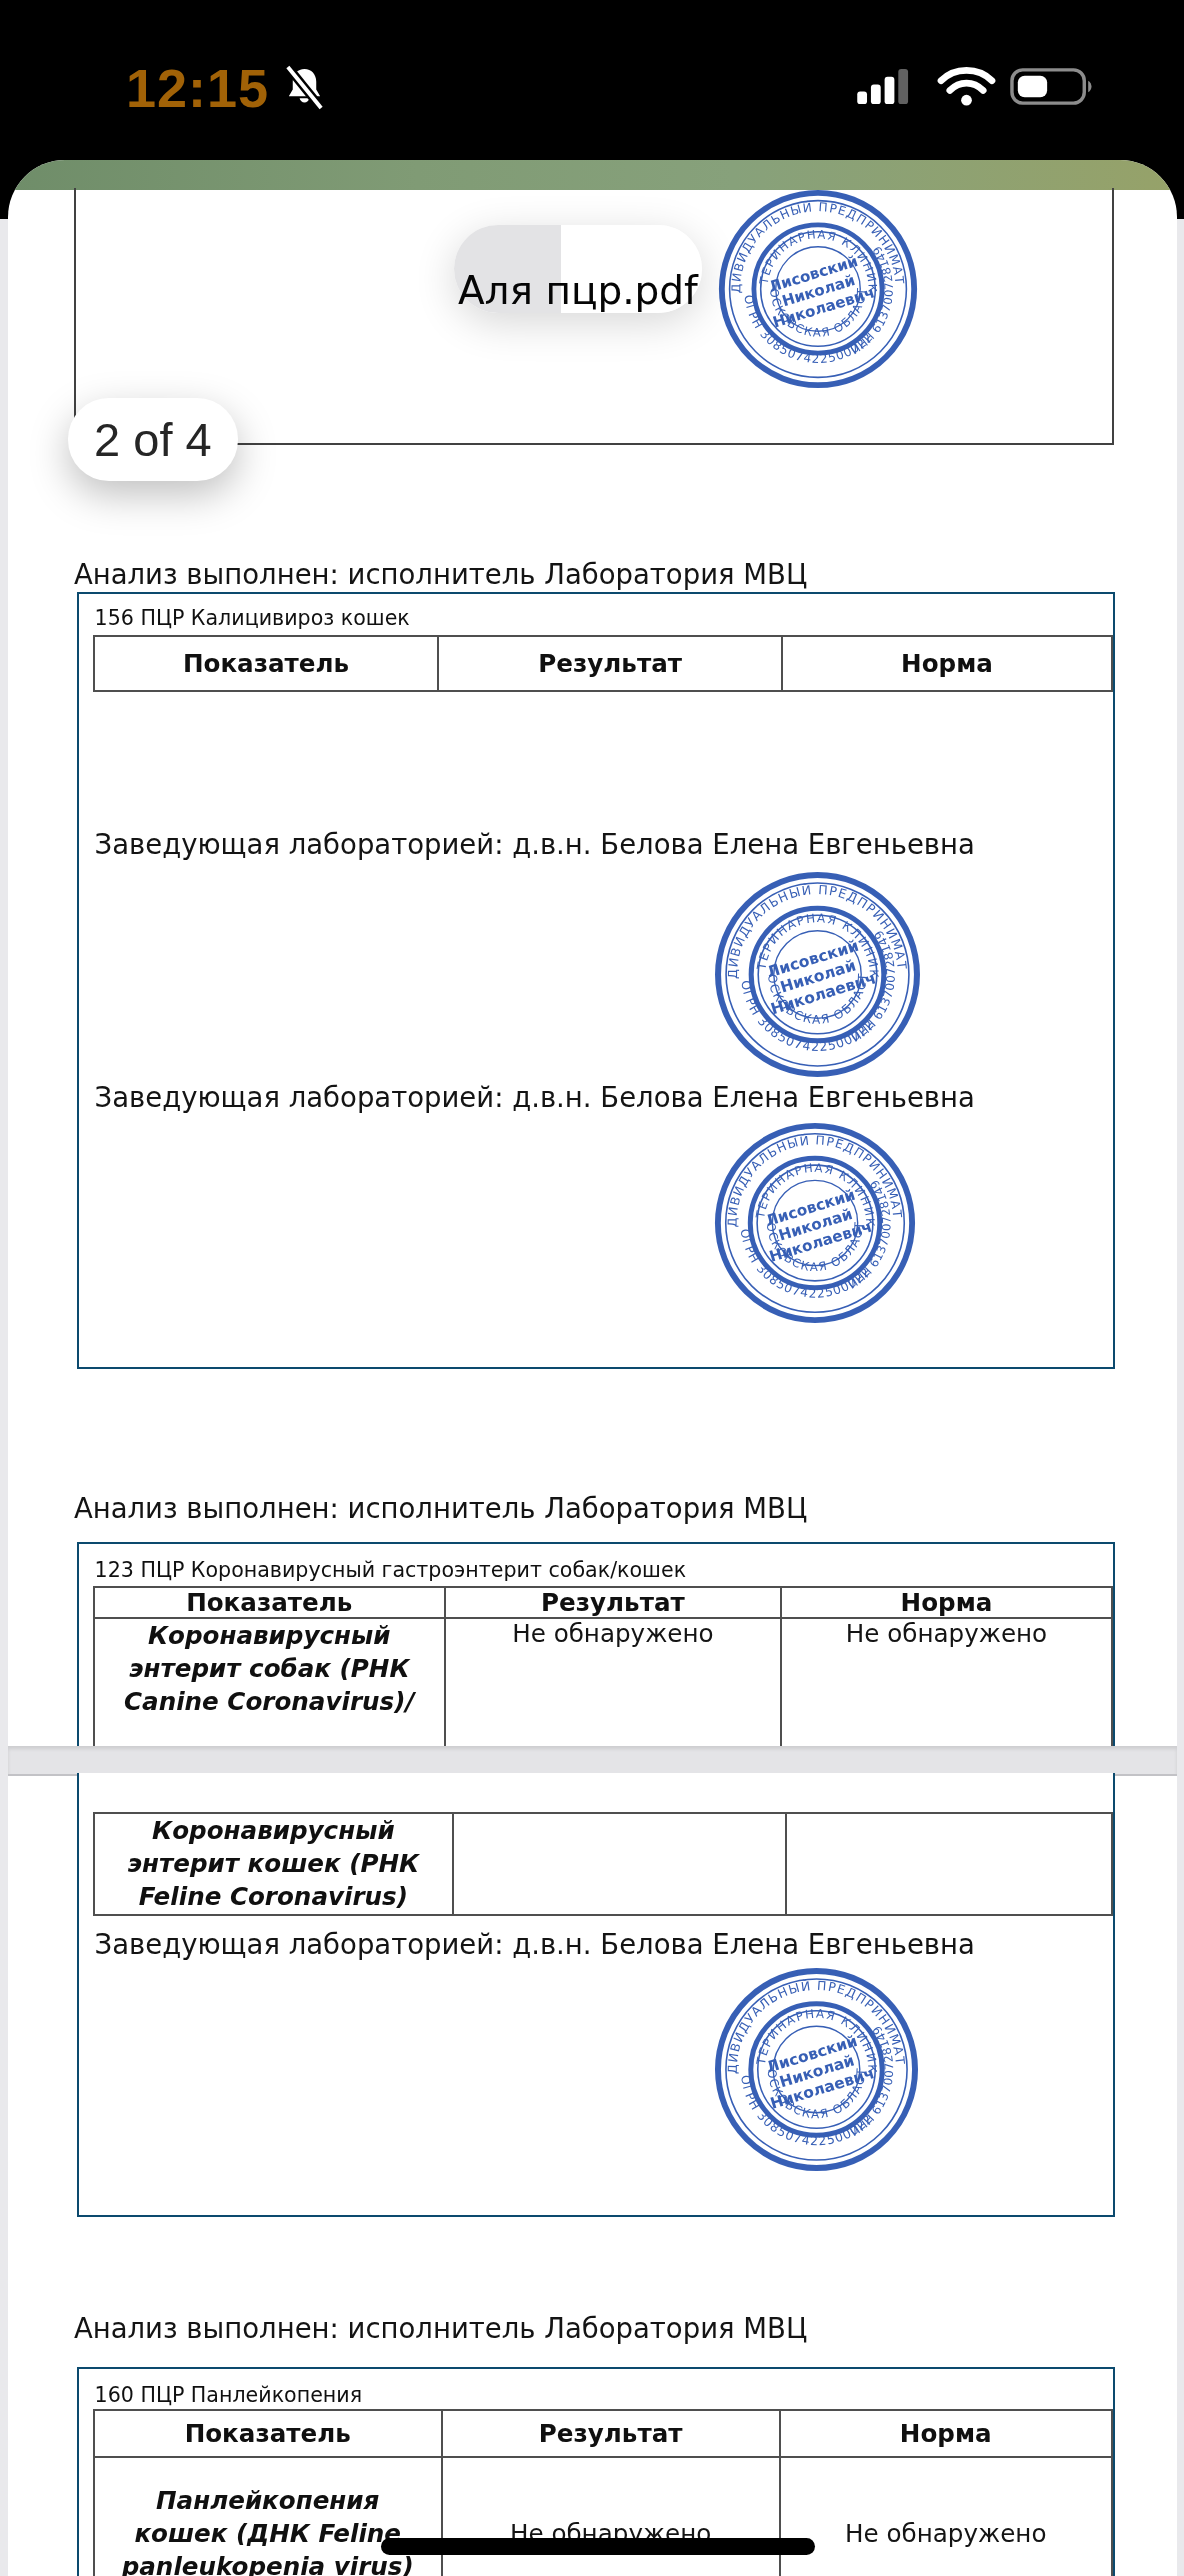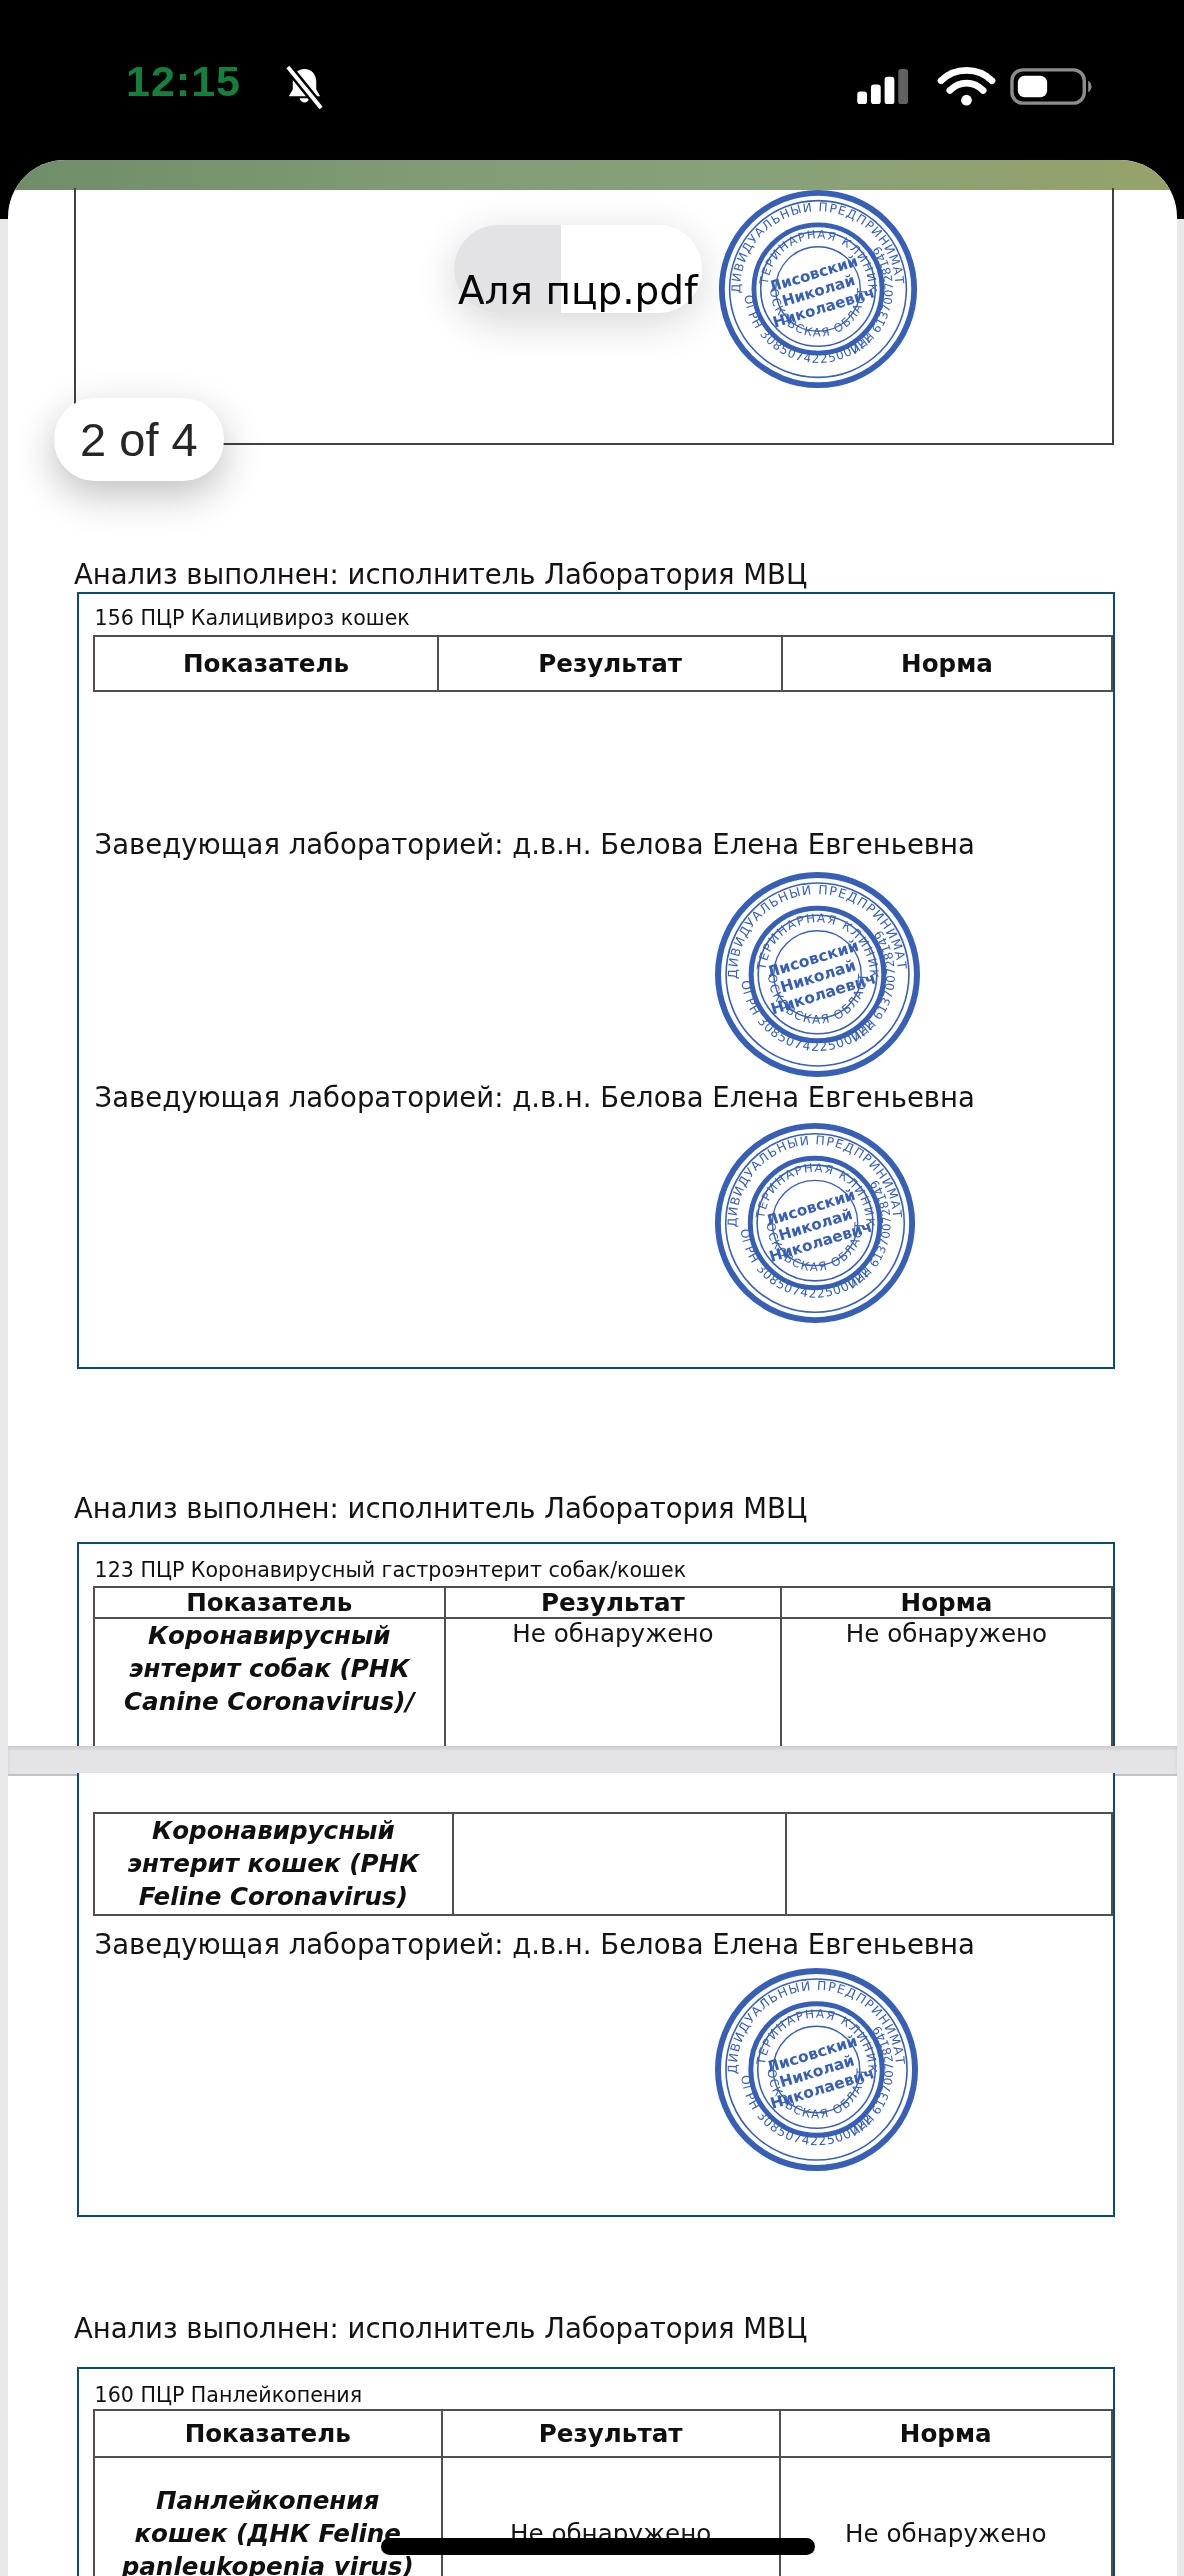--- a/index.html
+++ b/index.html
@@ -1,36 +1,36 @@
 <!DOCTYPE html>
 <html><head>
 <meta charset="utf-8">
 <style>
   html,body{margin:0;padding:0;background:#000;}
   .screen{position:relative;width:1185px;height:2576px;background:#e9e9ec;overflow:hidden;
           font-family:"DejaVu Sans",sans-serif;}
   
   .status-bg{position:absolute;top:0;left:0;width:100%;height:219px;background:#000;}
-  .status-time{position:absolute;left:126px;top:57px;color:#15803d;font-size:43px;font-weight:700;
+  .status-time{position:absolute;left:126px;top:57px;color:#a16207;font-size:54px;font-weight:700;
                font-family:"Liberation Sans",sans-serif;letter-spacing:1px;}
   .bell{position:absolute;left:282px;top:65px;width:45px;height:45px;}
   .status-right{position:absolute;left:857px;top:65px;width:240px;height:43px;display:flex;
                 align-items:center;gap:14.7px;}
   
   .sheet{position:absolute;left:7.9px;top:160px;width:1169px;height:2416px;background:#fff;
          border-radius:57px 57px 0 0;overflow:hidden;}
   .green-strip{position:absolute;top:0;left:0;width:100%;height:30px;
                background:linear-gradient(90deg,#6f8d69,#809b75 35%,#87a17b 62%,#96a269);}
   .p1-frame{position:absolute;left:66px;top:27.5px;width:1036px;height:255px;
             border-left:2px solid #414141;border-right:2px solid #414141;border-bottom:2px solid #414141;}
   .file-pill{position:absolute;left:446px;top:65px;width:248px;height:88px;border-radius:44px;
              background:linear-gradient(90deg,#e3e3e5 0 43%,#ffffff 43%);
              box-shadow:0 9.8px 41px rgba(0,0,0,.16);display:flex;align-items:flex-end;justify-content:center;
              font-size:39px;color:#050505;}
-  .page-pill{position:absolute;left:46px;top:238px;width:170px;height:83px;border-radius:41px;background:#fff;
+  .page-pill{position:absolute;left:60px;top:238px;width:170px;height:83px;border-radius:41px;background:#fff;
              box-shadow:0 13.8px 39px rgba(0,0,0,.25);display:flex;align-items:center;justify-content:center;
              font-size:47px;color:#262626;font-family:"Liberation Sans",sans-serif;}
   .doc-line{position:absolute;font-size:27.5px;color:#141414;white-space:nowrap;}
   .section-box{position:absolute;border:2px solid #0c4a6e;background:#fff;}
   .box-title{position:absolute;left:15.7px;font-size:20.6px;color:#101010;white-space:nowrap;}
   table.lab{border-collapse:collapse;table-layout:fixed;position:absolute;left:13.8px;background:#fff;}
   table.lab th,table.lab td{border:2.9px double #4f4f4f;text-align:center;padding:0 15px;overflow:hidden;}
   table.lab th{font-size:24.6px;font-weight:bold;color:#101010;}
   td.ind{font-weight:bold;font-style:italic;font-size:24.6px;color:#101010;line-height:1.35;}
   td.res{font-size:24.6px;color:#141414;}

